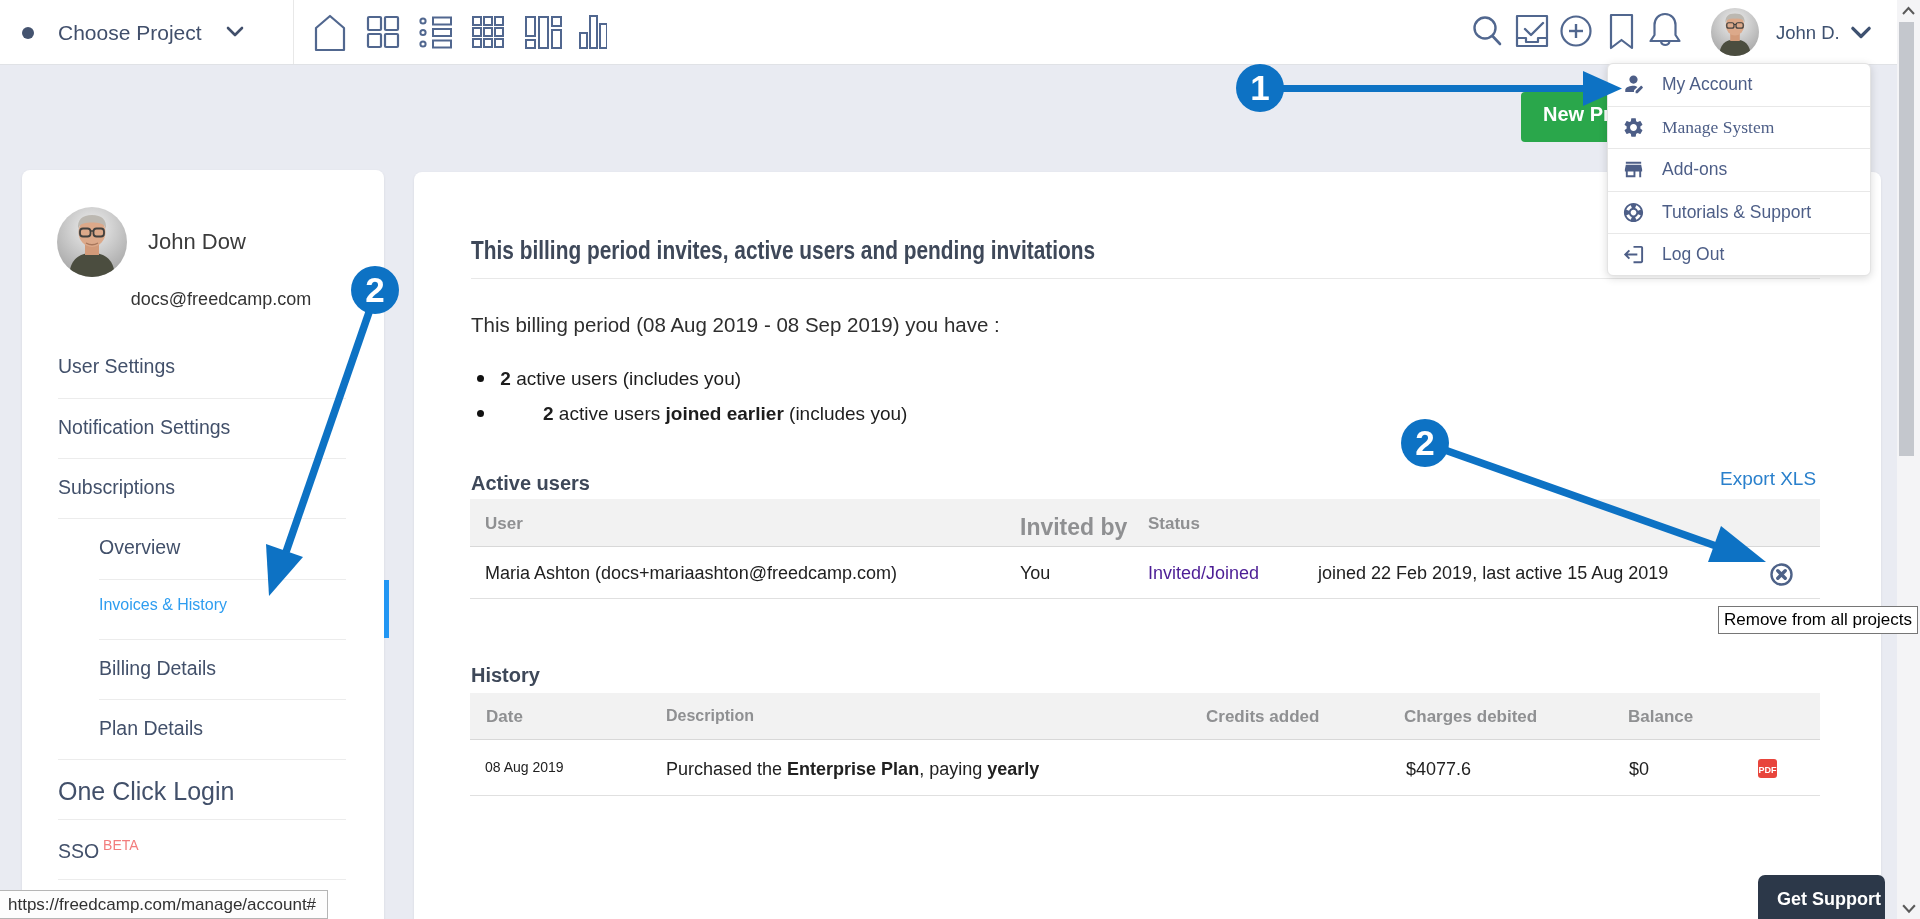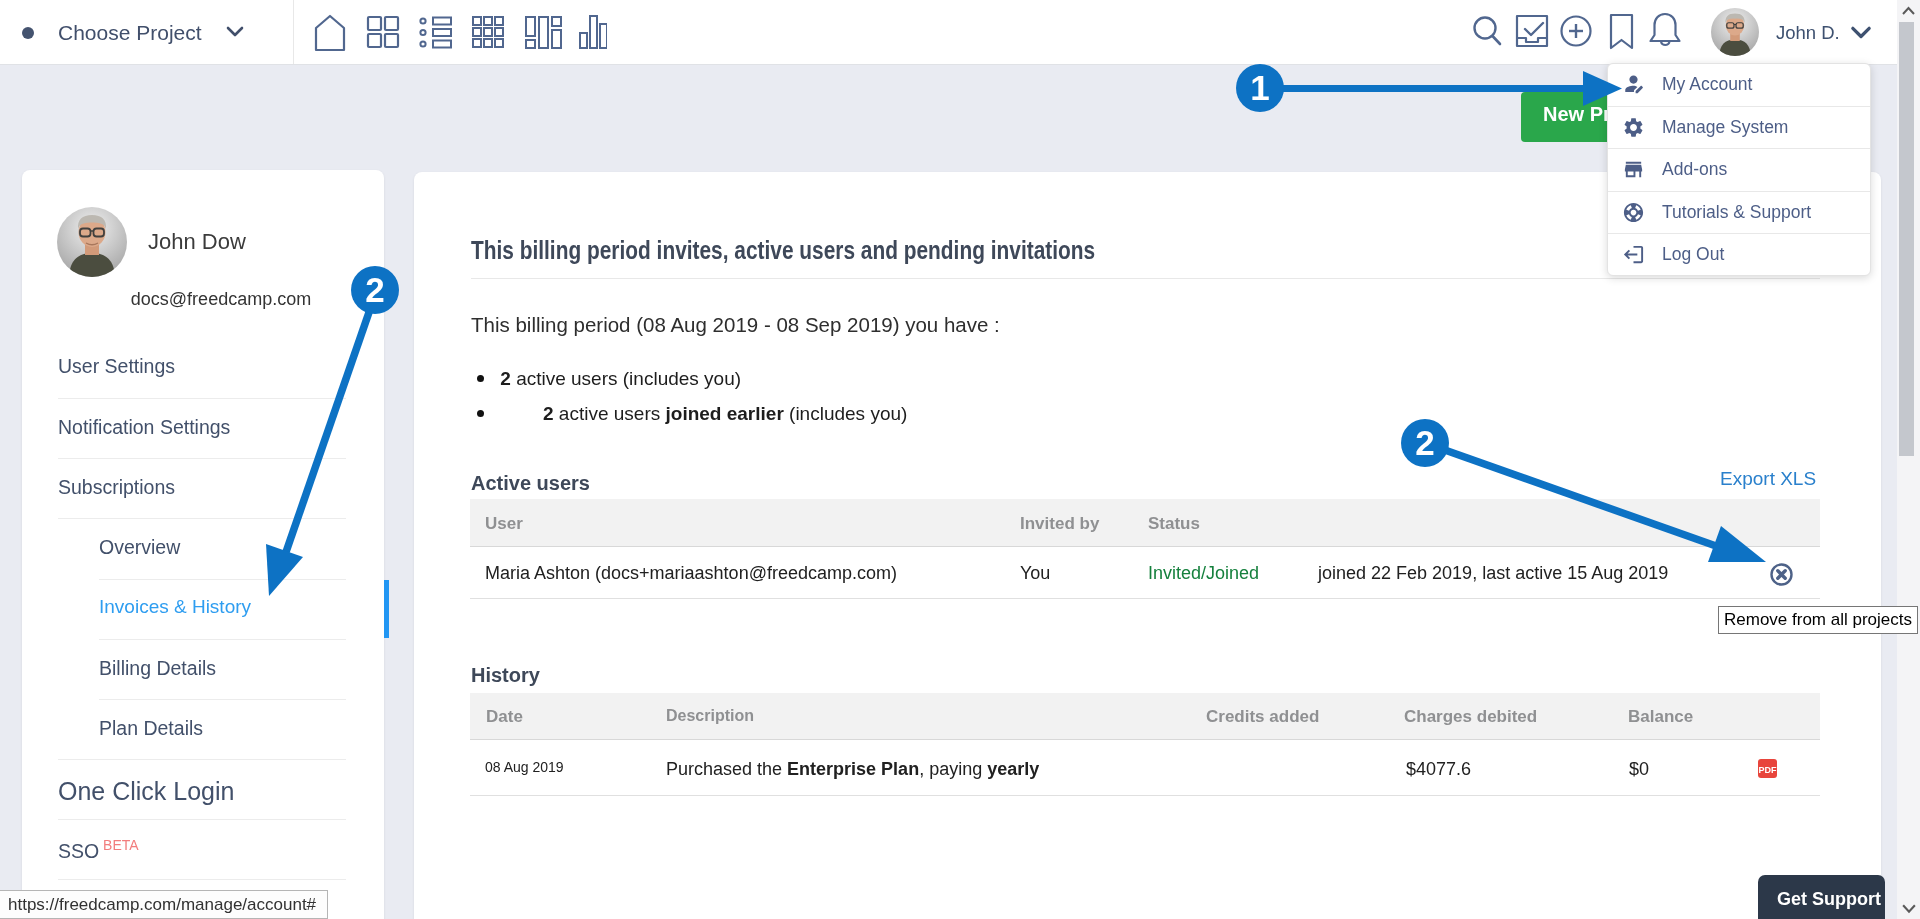--- a/index.html
+++ b/index.html
@@ -35,21 +35,21 @@
 </svg>
 </div>
 <div class="abs" style="left:148px;top:229px;font-size:22px;color:#3b3b3b;">John Dow</div>
 <div class="abs" style="left:22px;top:289px;width:362px;text-align:center;font-size:18px;color:#343434;padding-left:36px;">docs@freedcamp.com</div>
 
 <div id="menu">
     <div class="abs" style="left:58px;top:355px;font-size:19.5px;color:#42506a;">User Settings</div>
     <div class="abs" style="left:58px;top:416px;font-size:19.5px;color:#42506a;">Notification Settings</div>
     <div class="abs" style="left:58px;top:476px;font-size:19.5px;color:#42506a;">Subscriptions</div>
     <div class="abs" style="left:99px;top:536px;font-size:19.5px;color:#42506a;">Overview</div>
-    <div class="abs" style="left:99px;top:596px;font-size:19px;color:#2e9df0;">Invoices &amp; History</div>
+    <div class="abs" style="left:99px;top:596px;font-size:16px;color:#2e9df0;">Invoices &amp; History</div>
     <div class="abs" style="left:99px;top:657px;font-size:19.5px;color:#42506a;">Billing Details</div>
     <div class="abs" style="left:99px;top:717px;font-size:19.5px;color:#42506a;">Plan Details</div>
     <div class="abs" style="left:58px;top:777px;font-size:25px;color:#42506a;">One Click Login</div>
     <div class="abs" style="left:58px;top:837px;font-size:19.5px;color:#42506a;">SSO<sup style="font-size:14px;color:#f27d7d;font-weight:400;">&nbsp;BETA</sup></div>
     <div class="abs" style="left:58px;top:397.5px;width:288px;height:1px;background:#ececec;"></div>
     <div class="abs" style="left:58px;top:458px;width:288px;height:1px;background:#ececec;"></div>
     <div class="abs" style="left:58px;top:518px;width:288px;height:1px;background:#ececec;"></div>
     <div class="abs" style="left:99px;top:578.5px;width:247px;height:1px;background:#ececec;"></div>
     <div class="abs" style="left:99px;top:638.5px;width:247px;height:1px;background:#ececec;"></div>
     <div class="abs" style="left:99px;top:699px;width:247px;height:1px;background:#ececec;"></div>
@@ -70,26 +70,26 @@
 <div class="abs" style="left:477px;top:375px;width:7px;height:7px;border-radius:50%;background:#111;"></div>
 <div class="abs" style="left:495px;top:368px;font-size:19px;color:#1d1d1d;"><b>&nbsp;2</b> active users (includes you)</div>
 <div class="abs" style="left:477px;top:410px;width:7px;height:7px;border-radius:50%;background:#111;"></div>
 <div class="abs" style="left:495px;top:403px;font-size:19px;color:#1d1d1d;margin-left:48px;"><b>2</b> active users <b>joined earlier</b> (includes you)</div>
 
 <div class="abs" style="left:471px;top:472px;font-size:20px;font-weight:bold;color:#3e4859;">Active users</div>
 <div class="abs" style="left:1720px;top:468px;font-size:19px;color:#2a80cc;">Export XLS</div>
 
 <div class="abs" style="left:470px;top:499px;width:1350px;height:48px;background:#f2f2f2;border-bottom:1px solid #d8d8d8;"></div>
 <div class="abs" style="left:485px;top:514px;font-size:17px;font-weight:bold;color:#8f9092;">User</div>
-<div class="abs" style="left:1020px;top:514px;font-size:17px;font-weight:bold;color:#8f9092;">Invited by</div>
+<div class="abs" style="left:1020px;top:514px;font-size:23px;font-weight:bold;color:#8f9092;">Invited by</div>
 <div class="abs" style="left:1148px;top:514px;font-size:17px;font-weight:bold;color:#8f9092;">Status</div>
 
 <div class="abs" style="left:485px;top:563px;font-size:18px;color:#212121;">Maria Ashton (docs+mariaashton@freedcamp.com)</div>
 <div class="abs" style="left:1020px;top:563px;font-size:18px;color:#212121;">You</div>
-<div class="abs" style="left:1148px;top:563px;font-size:18px;color:#15803d;">Invited/Joined</div>
+<div class="abs" style="left:1148px;top:563px;font-size:18px;color:#4c1d95;">Invited/Joined</div>
 <div class="abs" style="left:1318px;top:563px;font-size:18px;color:#212121;">joined 22 Feb 2019, last active 15 Aug 2019</div>
 <div class="abs" style="left:470px;top:598px;width:1350px;height:1px;background:#e0e0e0;"></div>
 
 <svg class="abs" style="left:1770px;top:563px;" width="23" height="23" viewBox="0 0 23 23">
   <circle cx="11.5" cy="11.5" r="10" fill="none" stroke="#4e6288" stroke-width="2.4"></circle>
   <path d="M7.8 7.8 L15.2 15.2 M15.2 7.8 L7.8 15.2" stroke="#4e6288" stroke-width="3.4" stroke-linecap="round"></path>
 </svg>
 
 <div class="abs" style="left:1718px;top:606px;width:200px;height:28px;background:#ffffff;border:1px solid #767676;z-index:60;font-size:17px;color:#000;line-height:26px;text-align:center;white-space:nowrap;">Remove from all projects</div>
 
@@ -235,21 +235,21 @@
 
 <div style="position: absolute; z-index: 20;">
     <svg class="abs" style="left:1622px;top:73px;" width="23" height="23" viewBox="0 0 24 24">
       <path fill="#4d5e87" d="M12 11.2c2.4 0 4.3-1.9 4.3-4.3S14.4 2.6 12 2.6 7.7 4.5 7.7 6.9s1.9 4.3 4.3 4.3zm0 2.1c-2.9 0-8.6 1.4-8.6 4.3v2.2h9.2c-.3-.7-.2-1.6.4-2.2l3.1-3.1c-1.3-.7-2.9-1.2-4.1-1.2z"></path>
       <path fill="#4d5e87" d="M20.6 13.6l1 1c.3.3.3.8 0 1.1l-5.3 5.3h-2.1v-2.1l5.3-5.3c.3-.3.8-.3 1.1 0z"></path>
     </svg>
     <div class="abs" style="left:1662px;top:74px;font-size:17.5px;color:#4d5e87;white-space:nowrap;">My Account</div>
     <svg class="abs" style="left:1622px;top:115.6px;" width="23" height="23" viewBox="0 0 24 24">
       <path fill="#4d5e87" d="M19.14 12.94c.04-.3.06-.61.06-.94 0-.32-.02-.64-.07-.94l2.03-1.58c.18-.14.23-.41.12-.61l-1.92-3.32c-.12-.22-.37-.29-.59-.22l-2.39.96c-.5-.38-1.03-.7-1.62-.94l-.36-2.54c-.04-.24-.24-.41-.48-.41h-3.84c-.24 0-.43.17-.47.41l-.36 2.54c-.59.24-1.13.57-1.62.94l-2.39-.96c-.22-.08-.47 0-.59.22L2.74 8.87c-.12.21-.08.47.12.61l2.03 1.58c-.05.3-.09.63-.09.94s.02.64.07.94l-2.03 1.58c-.18.14-.23.41-.12.61l1.92 3.32c.12.22.37.29.59.22l2.39-.96c.5.38 1.03.7 1.62.94l.36 2.54c.05.24.24.41.48.41h3.84c.24 0 .44-.17.47-.41l.36-2.54c.59-.24 1.13-.56 1.62-.94l2.39.96c.22.08.47 0 .59-.22l1.92-3.32c.12-.22.07-.47-.12-.61l-2.01-1.58zM12 15.6c-1.98 0-3.6-1.62-3.6-3.6s1.62-3.6 3.6-3.6 3.6 1.62 3.6 3.6-1.62 3.6-3.6 3.6z"></path>
     </svg>
-    <div class="abs" style="left:1662px;top:116.6px;font-size:17.5px;color:#4d5e87;white-space:nowrap;">Manage System</div>
+    <div class="abs" style="left:1662px;top:116.6px;font-size:17.5px;color:#4d5e87;white-space:nowrap;font-family:Liberation Serif, serif;">Manage System</div>
     <div class="abs" style="left:1608px;top:105.6px;width:262px;height:1px;background:#e8e8e8;"></div>
     <svg class="abs" style="left:1622px;top:158.2px;" width="23" height="23" viewBox="0 0 24 24">
       <path fill="#4d5e87" d="M20 4H4v2h16V4zm1 10v-2l-1-5H4l-1 5v2h1v6h10v-6h4v6h2v-6h1zm-9 4H6v-4h6v4z"></path>
     </svg>
     <div class="abs" style="left:1662px;top:159.2px;font-size:17.5px;color:#4d5e87;white-space:nowrap;">Add-ons</div>
     <div class="abs" style="left:1608px;top:148.2px;width:262px;height:1px;background:#e8e8e8;"></div>
     <svg class="abs" style="left:1622px;top:200.8px;" width="23" height="23" viewBox="0 0 24 24">
       <path fill="#4d5e87" d="M12 2C6.48 2 2 6.48 2 12s4.48 10 10 10 10-4.48 10-10S17.52 2 12 2zm7.46 7.12l-2.78 1.15c-.51-1.36-1.58-2.44-2.95-2.94l1.15-2.78c2.1.8 3.77 2.47 4.58 4.57zM12 15c-1.66 0-3-1.34-3-3s1.34-3 3-3 3 1.34 3 3-1.34 3-3 3zM9.13 4.54l1.17 2.78c-1.38.5-2.47 1.59-2.98 2.97L4.54 9.13c.81-2.11 2.48-3.78 4.59-4.59zM4.54 14.87l2.78-1.15c.51 1.38 1.59 2.46 2.97 2.96l-1.17 2.78c-2.1-.81-3.77-2.48-4.58-4.59zm10.34 4.59l-1.15-2.78c1.37-.51 2.45-1.59 2.95-2.97l2.78 1.17c-.81 2.1-2.48 3.77-4.58 4.58z"></path>
     </svg>
     <div class="abs" style="left:1662px;top:201.8px;font-size:17.5px;color:#4d5e87;white-space:nowrap;">Tutorials &amp; Support</div>

